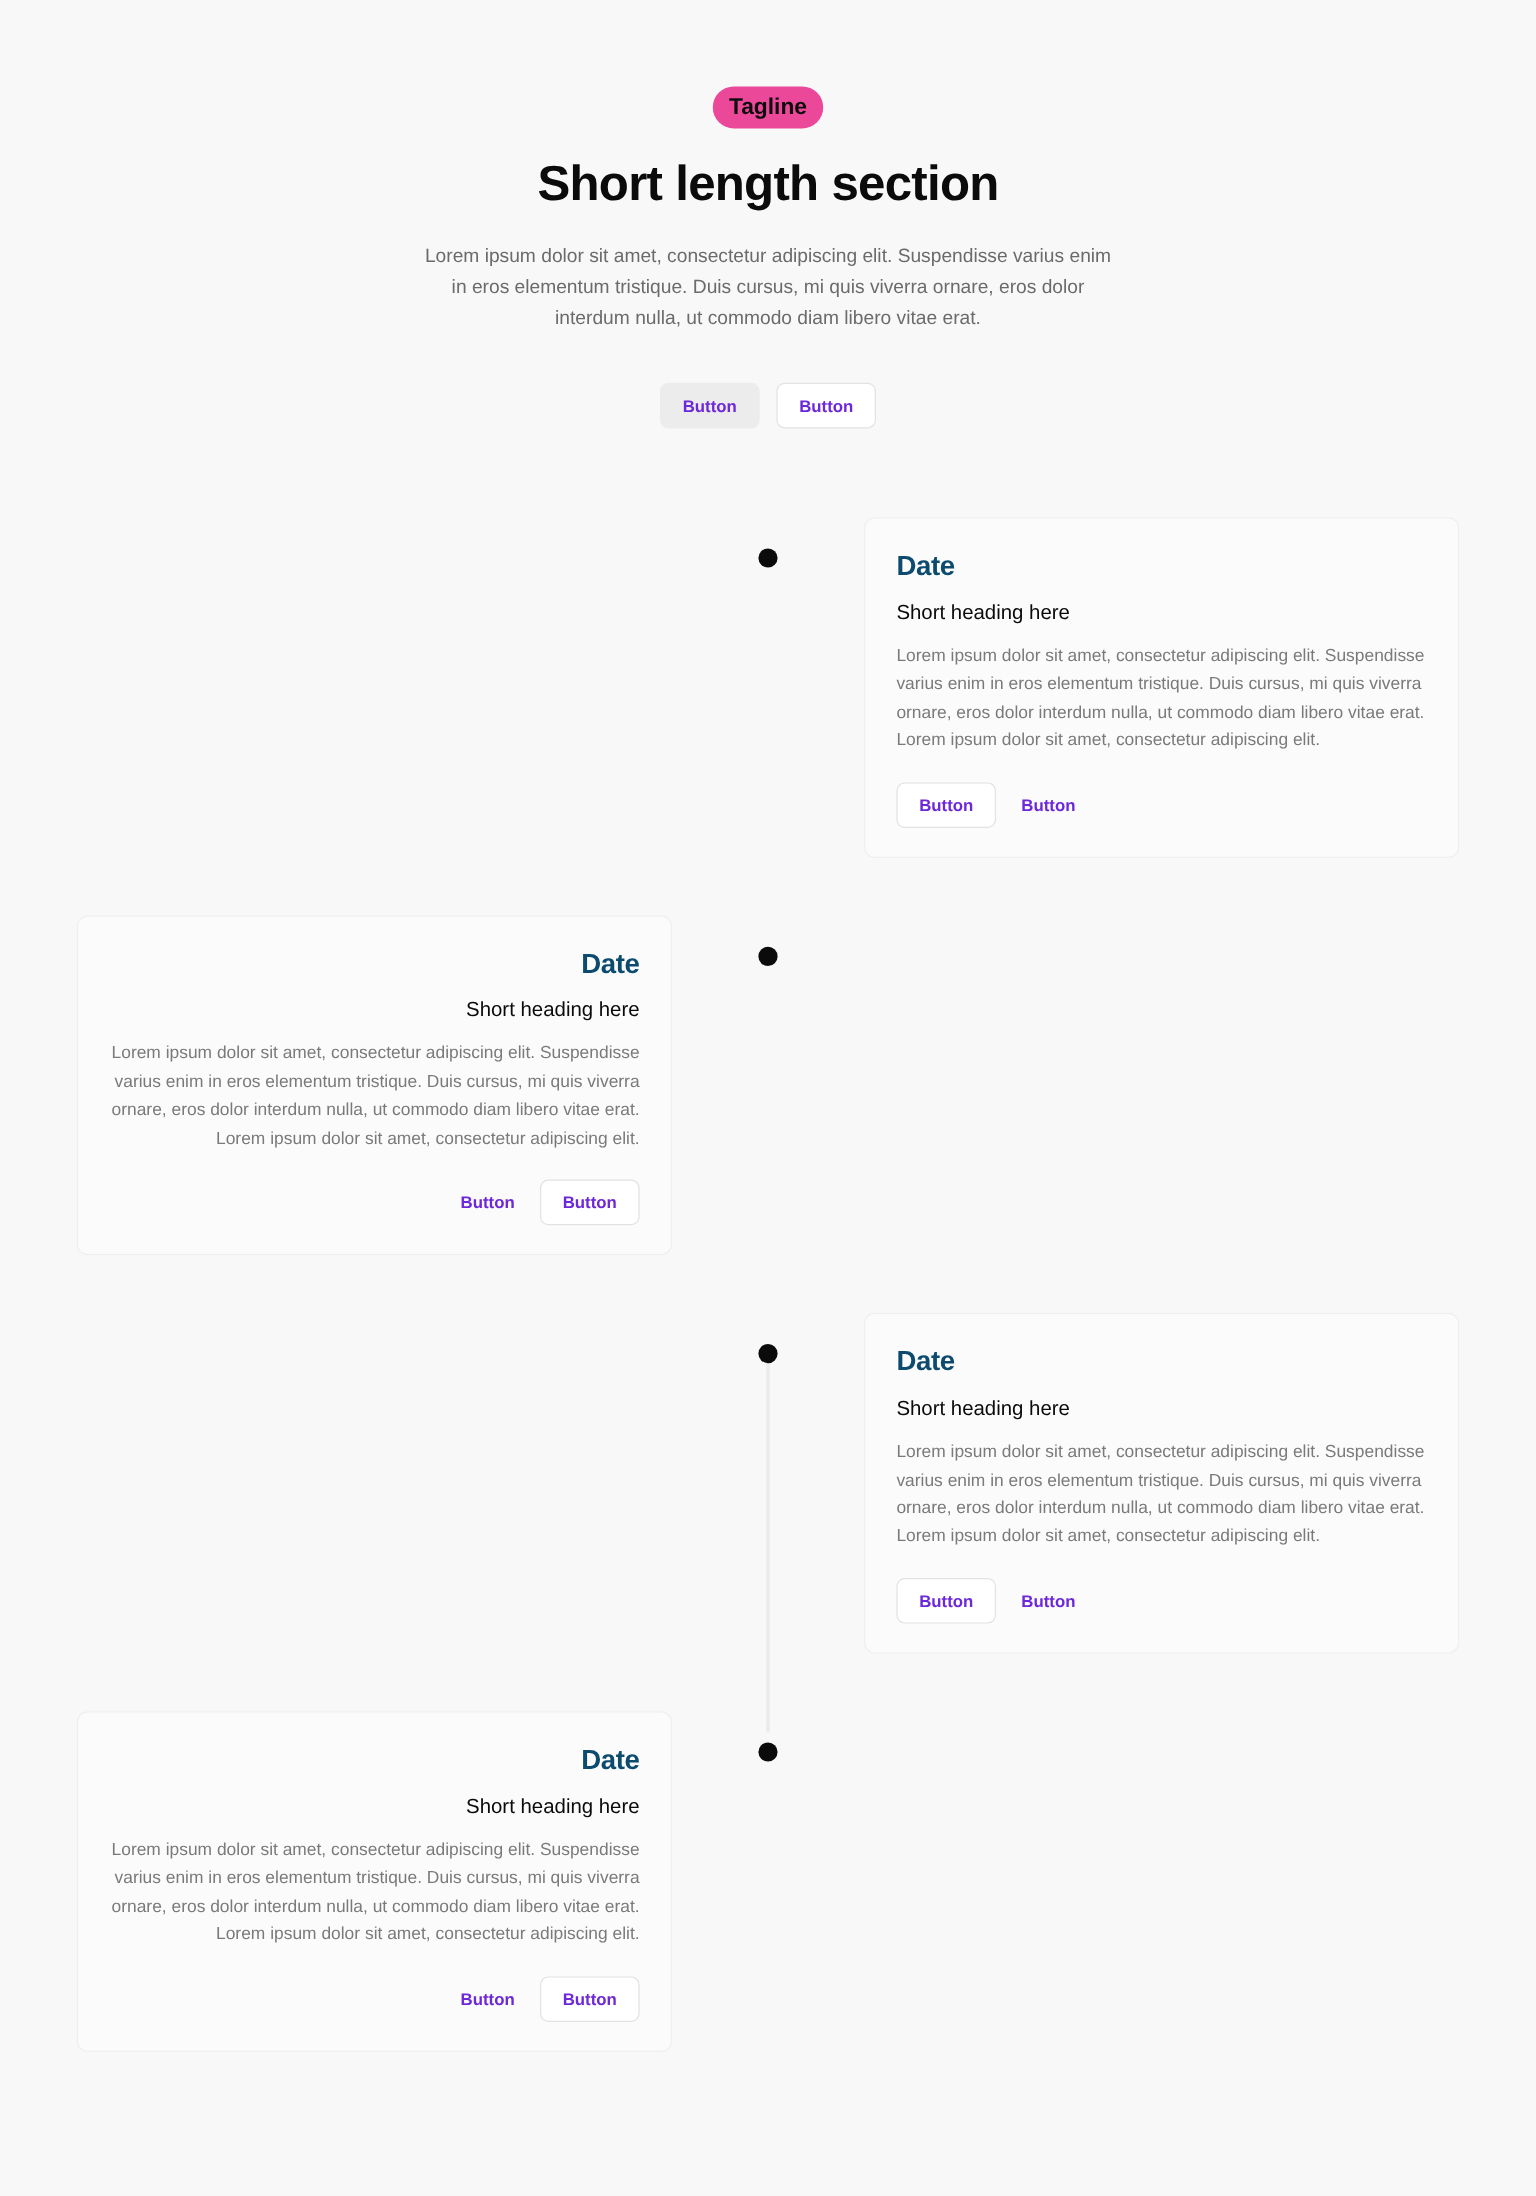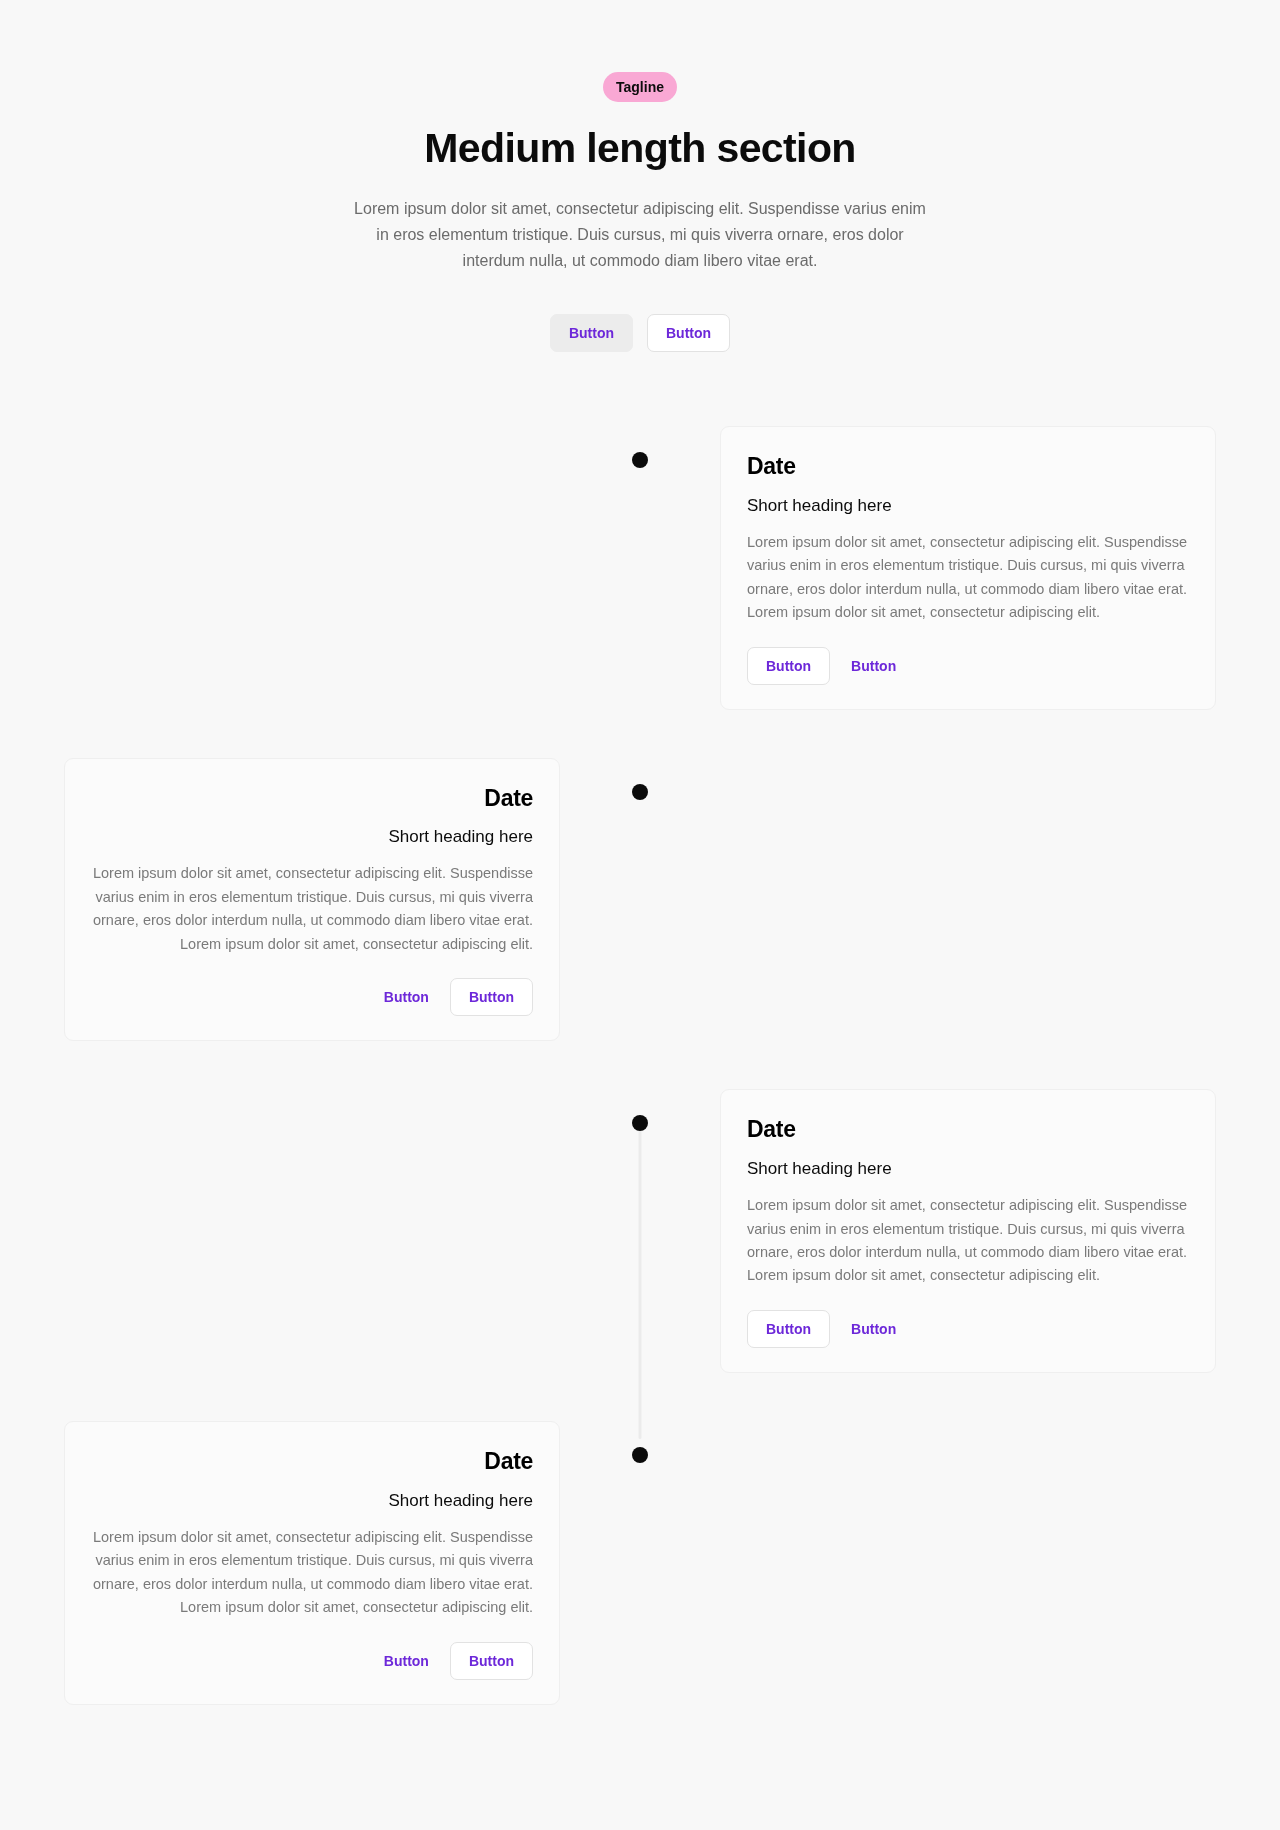--- a/index.html
+++ b/index.html
@@ -14,23 +14,23 @@
   }
 
   
   .hero {
     padding-top: 72px;
     text-align: center;
   }
 
   .tagline {
     display: inline-block;
-    background: #f9a8d4;
+    background: #ec4899;
     color: #0d0d0d;
-    font-size: 14px;
+    font-size: 19px;
     font-weight: 600;
     line-height: 1;
     padding: 8px 13px;
     border-radius: 999px;
   }
 
   .hero-heading {
     margin-top: 22px;
     font-size: 41px;
     font-weight: 800;
@@ -146,21 +146,21 @@
     border: 1px solid #efefef;
     border-radius: 9px;
     padding: 26px 26px 24px;
   }
 
   .card-date {
     font-size: 23px;
     font-weight: 800;
     line-height: 1.2;
     letter-spacing: -0.3px;
-    color: #000000;
+    color: #0c4a6e;
   }
 
   .card-heading {
     margin-top: 14px;
     font-size: 17px;
     font-weight: 400;
     line-height: 1.3;
     color: #0b0b0b;
   }
 
@@ -181,21 +181,21 @@
   .align-right { text-align: right; }
   .align-right .card-buttons { justify-content: flex-end; }
 </style>
 </head>
 <body>
 
 <section class="hero">
   <span class="tagline">Tagline</span>
 
   <h1 class="hero-heading">
-    <span>Medium length section</span><br>
+    <span>Short length section</span><br>
   </h1>
 
   <p class="hero-paragraph">Lorem ipsum dolor sit amet, consectetur adipiscing elit. Suspendisse varius enim in eros elementum tristique. Duis cursus, mi quis viverra ornare, eros dolor interdum nulla, ut commodo diam libero vitae erat.</p>
 
   <div class="hero-buttons">
     <button class="btn btn-solid">Button</button>
     <button class="btn btn-outline">Button</button>
   </div>
 </section>
 

